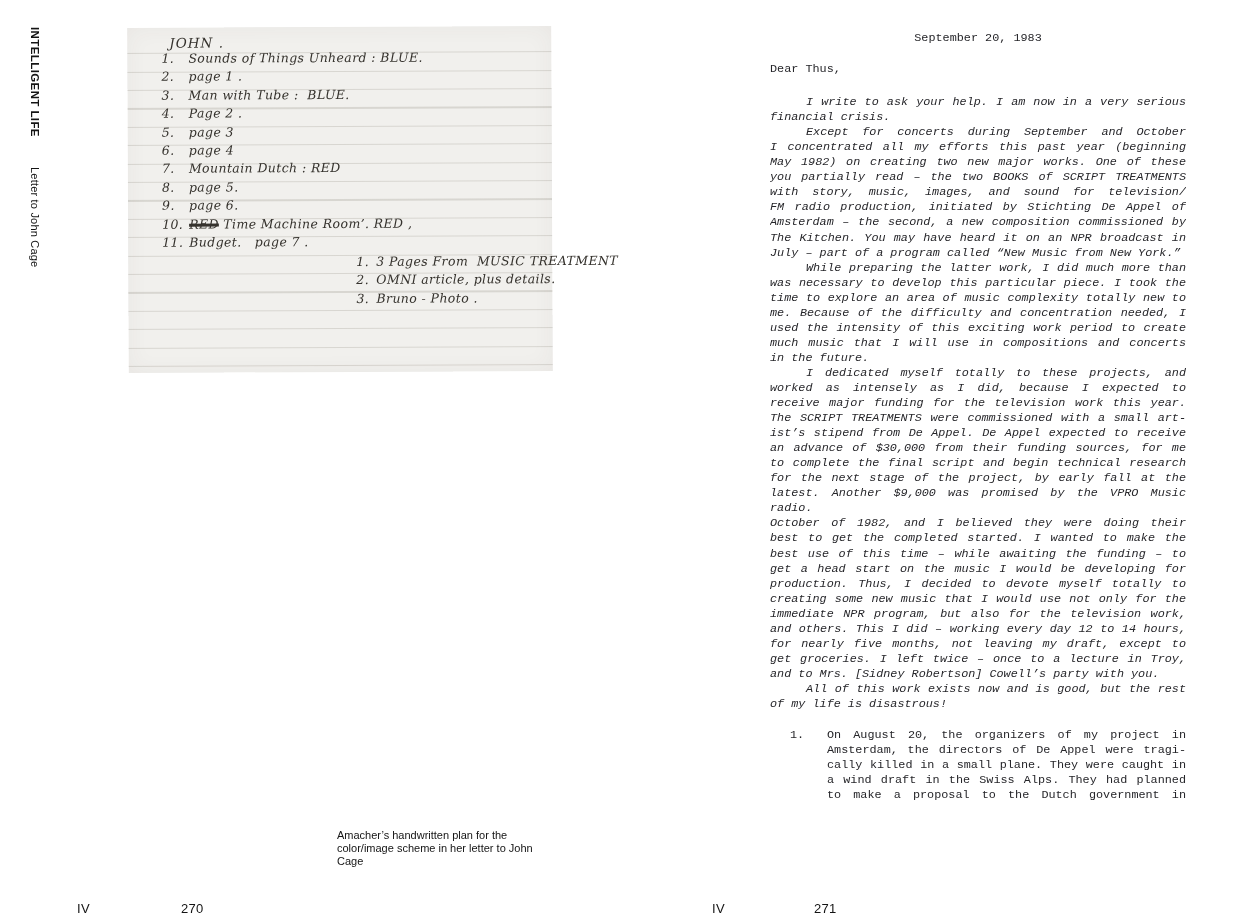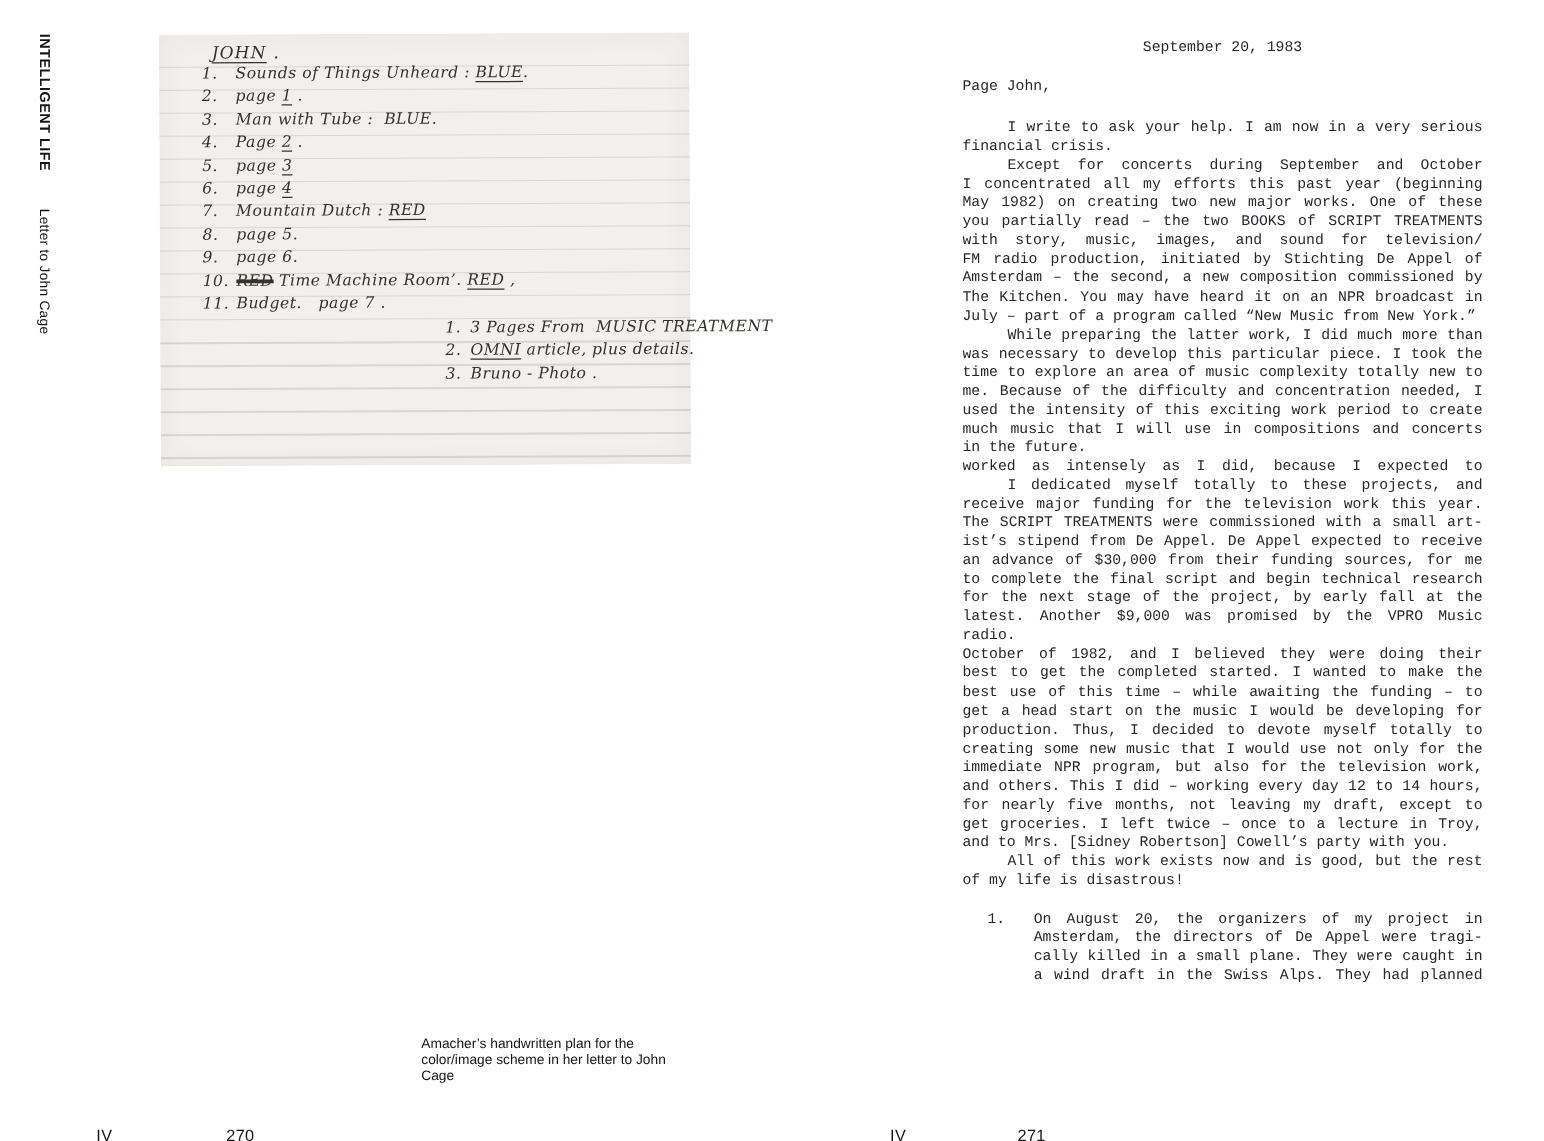--- a/index.html
+++ b/index.html
@@ -39,21 +39,21 @@
   .hw-title{
     position:absolute;left:42px;top:7px;font-size:13.5px;letter-spacing:1px;white-space:pre;
   }
   .hw-title .hw-u{text-underline-offset:3px;}
   .hw-items{position:absolute;left:34px;top:22px;}
   .hw-sub{position:absolute;left:228px;top:226px;}
   .hw-line{white-space:pre;line-height:18.4px;font-size:12.5px;letter-spacing:.4px;}
   .hw-num{display:inline-block;width:27px;}
   .hw-sub .hw-num{width:20px;}
   .hw-u{
-    text-decoration:underline;text-decoration-thickness:1.4px;text-underline-offset:2.5px;
+    text-decoration-thickness:1.4px;text-underline-offset:2.5px;
   }
   .hw-s{
     text-decoration:line-through;text-decoration-thickness:3px;
   }
   
   .caption{
     position:absolute;left:337px;top:829px;width:204px;
     font-size:11px;line-height:13px;color:var(--text,#141414);
   }
   .footer-num{position:absolute;top:901px;font-size:13px;letter-spacing:.3px;color:var(--text,#141414);margin-left:44px;}
@@ -62,21 +62,21 @@
   .f-iv-right{left:668px;}
   .f-pg-right{left:770px;text-align:right;}
   
   .letter{
     position:absolute;left:770px;top:31px;width:416px;
     font-family:"Liberation Mono",monospace;
     font-size:11.8px;line-height:15.05px;color:var(--letter-ink,#26262a);
   }
   .letter .date{text-align:center;}
   .letter .salutation{margin-top:16px;}
-  .letter .body{margin-top:18px;}
+  .letter .body{margin-top:18px;font-style:italic;}
   .ln{height:15.05px;overflow:hidden;text-align:justify;text-align-last:left;}
   .ln.j{text-align-last:justify;}
   .ln.ind{text-indent:36px;}
   .list{position:relative;margin-top:16px;padding-left:57px;}
   .list-num{position:absolute;left:20px;top:0;}
 </style>
 </head>
 <body>
 
 <div class="spine">
@@ -122,21 +122,21 @@
     </div>
 </div>
 
 <div class="caption">Amacher’s handwritten plan for the color/image scheme in her letter to John Cage</div>
 
 <div class="footer-num f-iv-left">IV</div>
 <div class="footer-num f-pg-left">270</div>
 
 <div class="letter">
   <div class="date">September 20, 1983</div>
-  <div class="salutation">Page John,</div>
+  <div class="salutation">Dear Thus,</div>
 
   <div class="body">
 
       <div class="ln j ind">I write to ask your help. I am now in a very serious</div>
 
       <div class="ln">financial crisis.</div>
 
       <div class="ln j ind">Except for concerts during September and October 1982,</div>
 
       <div class="ln j">I concentrated all my efforts this past year (beginning</div>
@@ -162,23 +162,23 @@
       <div class="ln j">time to explore an area of music complexity totally new to</div>
 
       <div class="ln j">me. Because of the difficulty and concentration needed, I</div>
 
       <div class="ln j">used the intensity of this exciting work period to create</div>
 
       <div class="ln j">much music that I will use in compositions and concerts</div>
 
       <div class="ln">in the future.</div>
 
+      <div class="ln j ind">I dedicated myself totally to these projects, and</div>
+
       <div class="ln j">worked as intensely as I did, because I expected to</div>
-
-      <div class="ln j ind">I dedicated myself totally to these projects, and</div>
 
       <div class="ln j">receive major funding for the television work this year.</div>
 
       <div class="ln j">The SCRIPT TREATMENTS were commissioned with a small art-</div>
 
       <div class="ln j">ist’s stipend from De Appel. De Appel expected to receive</div>
 
       <div class="ln j">an advance of $30,000 from their funding sources, for me</div>
 
       <div class="ln j">to complete the final script and begin technical research</div>
@@ -222,18 +222,19 @@
     <div>
 
         <div class="ln j">On August 20, the organizers of my project in</div>
 
         <div class="ln j">Amsterdam, the directors of De Appel were tragi-</div>
 
         <div class="ln j">cally killed in a small plane. They were caught in</div>
 
         <div class="ln j">a wind draft in the Swiss Alps. They had planned</div>
 
+        <div class="ln j">to make a proposal to the Dutch government in</div>
       </div>
   </div>
 </div>
 
 <div class="footer-num f-iv-right">IV</div>
 <div class="footer-num f-pg-right">271</div>
 
 </body></html>

